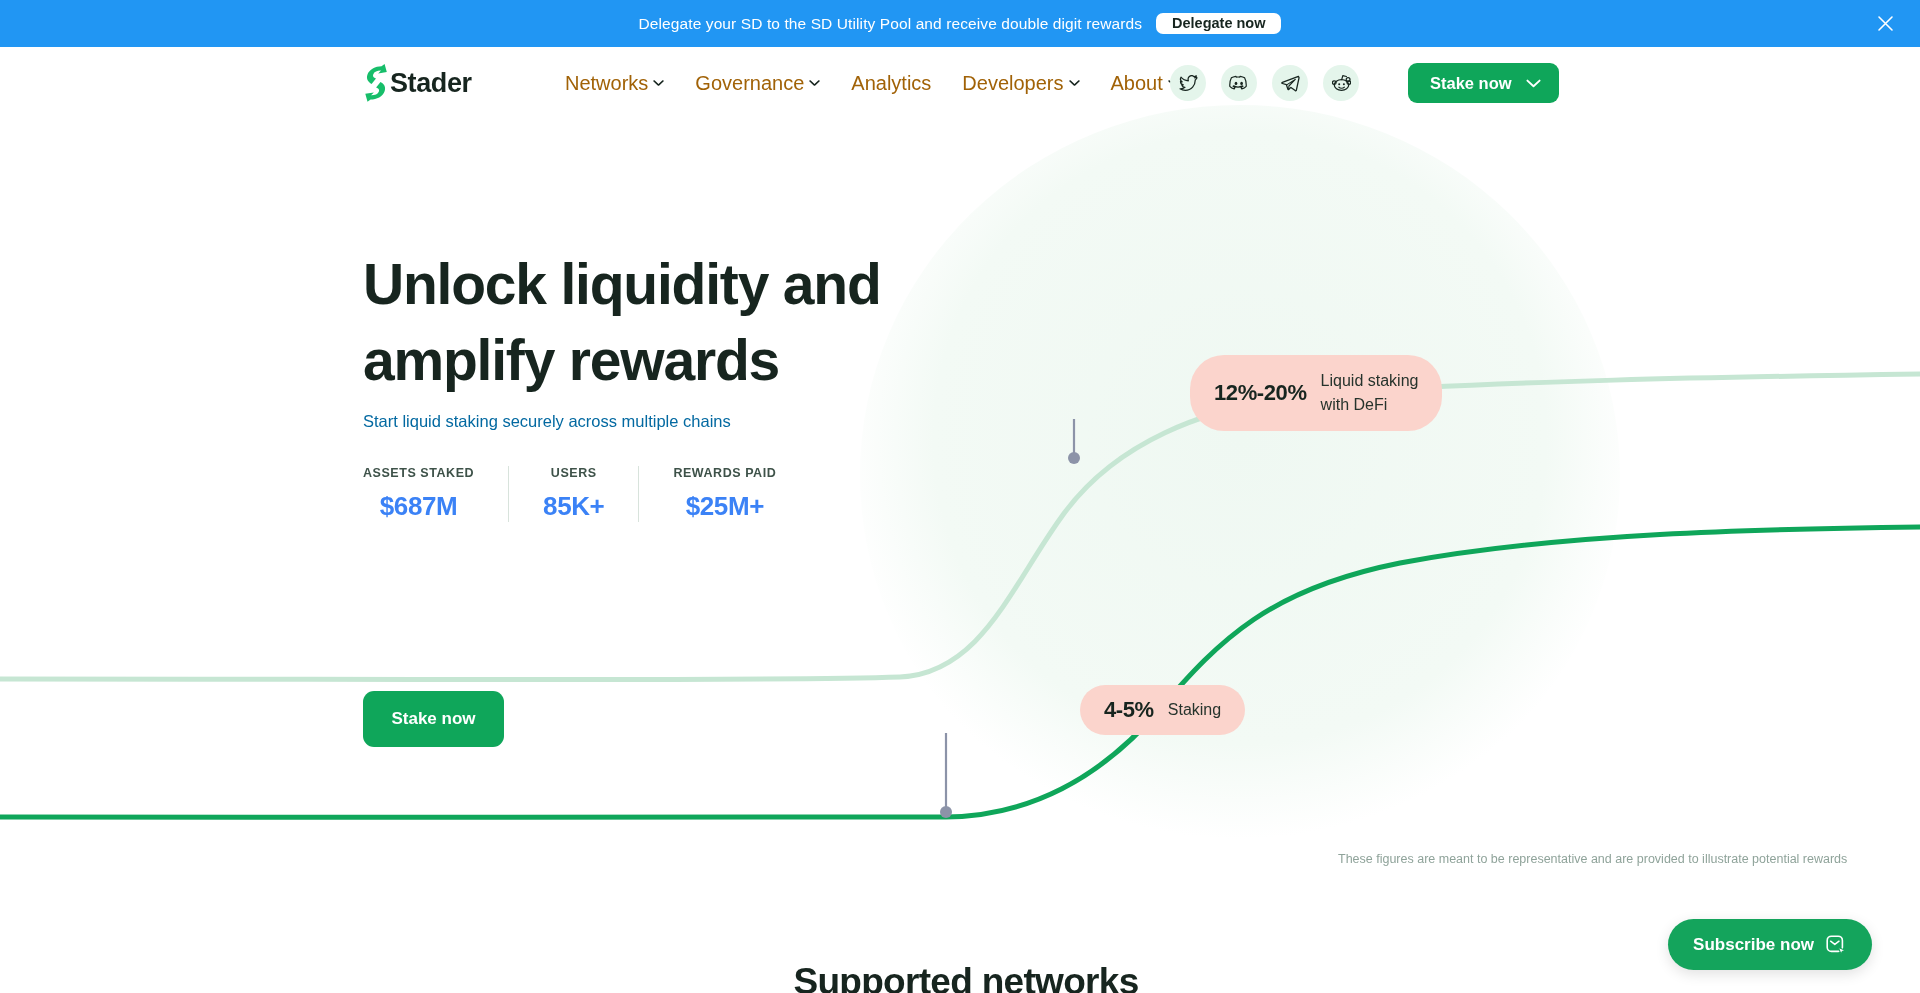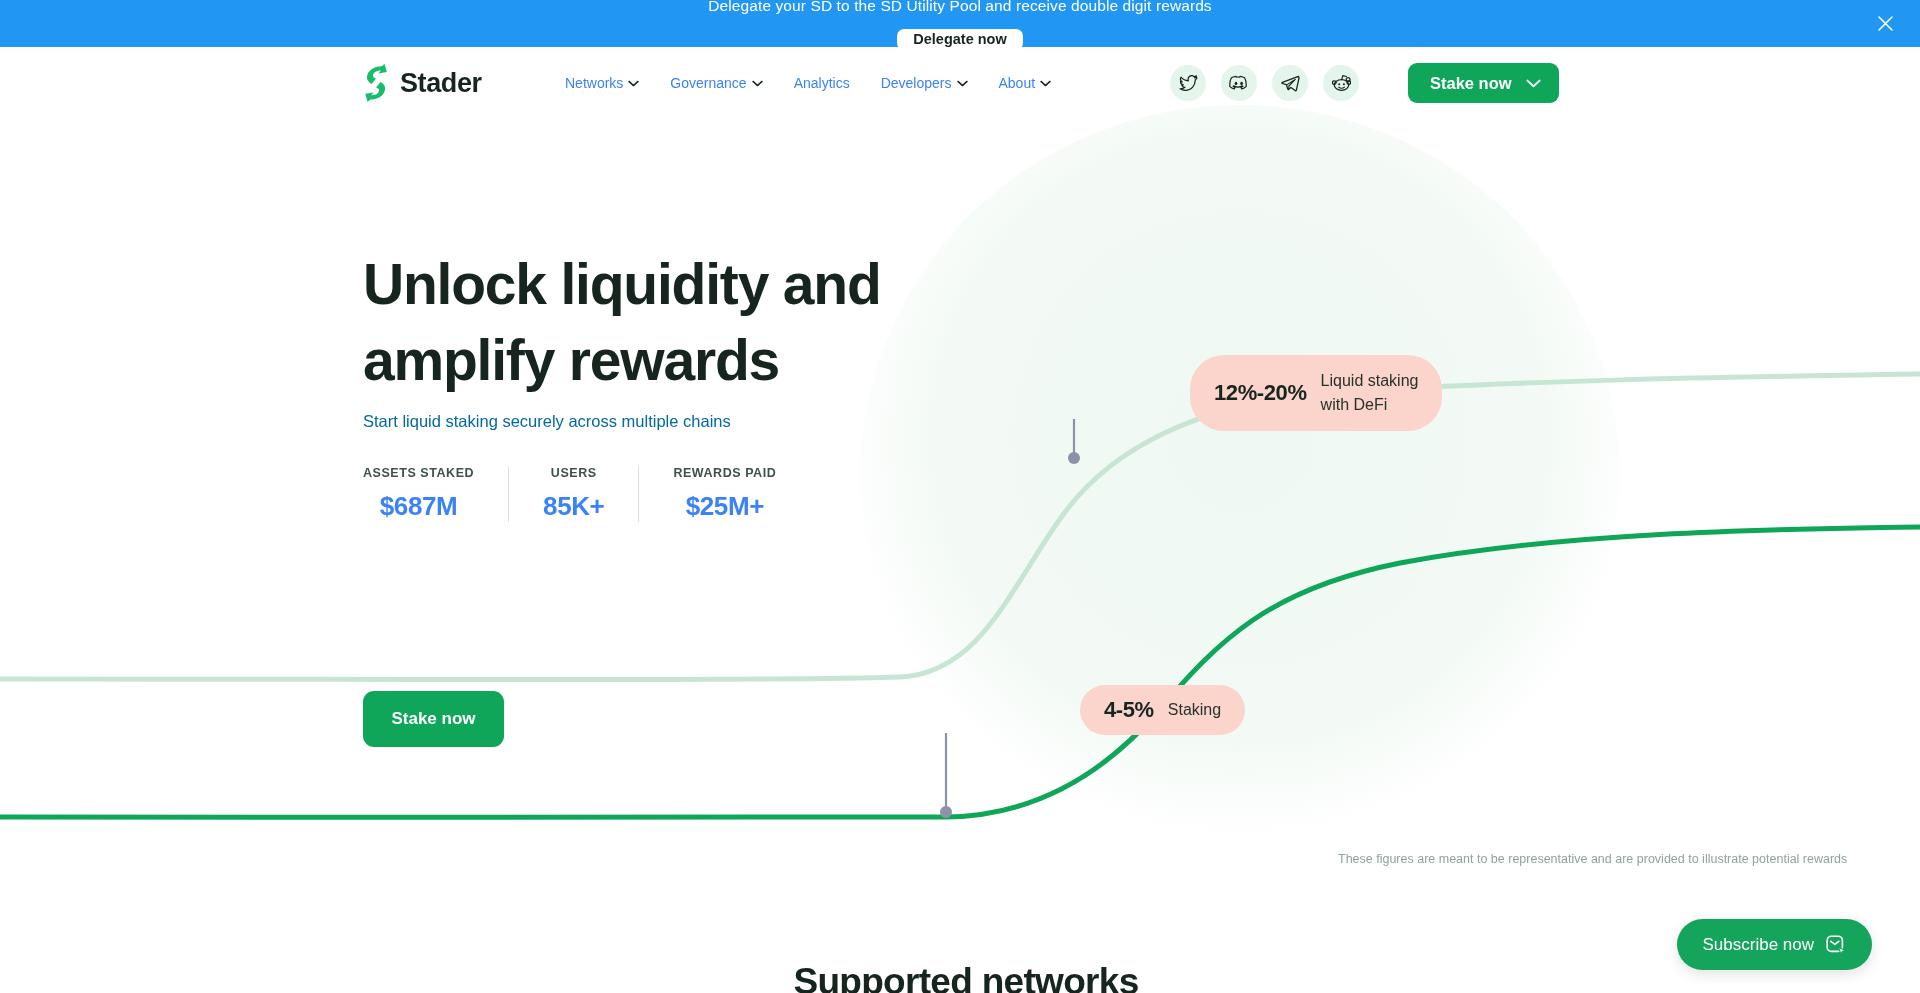--- a/index.html
+++ b/index.html
@@ -13,21 +13,20 @@
   }
   #page { position: relative; width: 1920px; height: 993px; overflow: hidden; background:#fff; }
 
   
   .banner {
     position: absolute; top: 0; left: 0;
     width: 1920px; height: 47px;
     background: #2196F3;
     display: flex; align-items: center; justify-content: center;
     gap: 14px;
-    flex-direction: column;
   }
   .banner-text {
     color: #ffffff;
     font-size: 15.5px;
     font-weight: 500;
     letter-spacing: .1px;
     white-space: nowrap;
   }
   .banner-btn {
     background: #ffffff;
@@ -52,35 +51,35 @@
   
   .header {
     position: absolute; top: 47px; left: 0;
     width: 1920px; height: 72px;
     display: flex; align-items: center;
     background: transparent;
     z-index: 30;
   }
   .logo-wrap {
     position: absolute; left: 363px; top: 50%; transform: translateY(-50%);
-    display: flex; align-items: center; gap: 11px;
+    display: flex; align-items: center; gap: 1px;
     cursor: pointer;
   }
   .logo-mark { width: 26px; height: 38px; display:block; }
   .logo-text {
     font-size: 27px; font-weight: 700; color: #17251F; letter-spacing: -0.4px;
   }
 
   .nav {
     position: absolute; left: 565px; top: 50%; transform: translateY(-50%);
     display: flex; align-items: center; gap: 31px;
   }
   .nav-item {
     display: flex; align-items: center; gap: 5px;
-    font-size: 14px; font-weight: 500; color: #3b82f6;
+    font-size: 20px; font-weight: 500; color: #a16207;
     cursor: pointer; white-space: nowrap;
   }
   .chev { width: 11px; height: 7px; flex: none; }
 
   .socials {
     position: absolute; left: 1170px; top: 50%; transform: translateY(-50%);
     display: flex; align-items: center; gap: 15px;
   }
   .social {
     width: 36px; height: 36px; border-radius: 50%;
@@ -219,21 +218,21 @@
   }
 
   
   .subscribe-fab {
     position: absolute; right: 48px; bottom: 23px;
     height: 51px;
     background: #14A45C;
     color: #fff; border: none; border-radius: 26px;
     display: flex; align-items: center; gap: 11px;
     padding: 0 25px;
-    font-size: 17px; font-weight: 400;
+    font-size: 17px; font-weight: 700;
     font-family: "Liberation Sans", sans-serif;
     cursor: pointer;
     z-index: 40;
     box-shadow: 0 4px 14px rgba(0,0,0,.12);
     white-space: nowrap;
   }
 </style>
 </head>
 <body>
 

